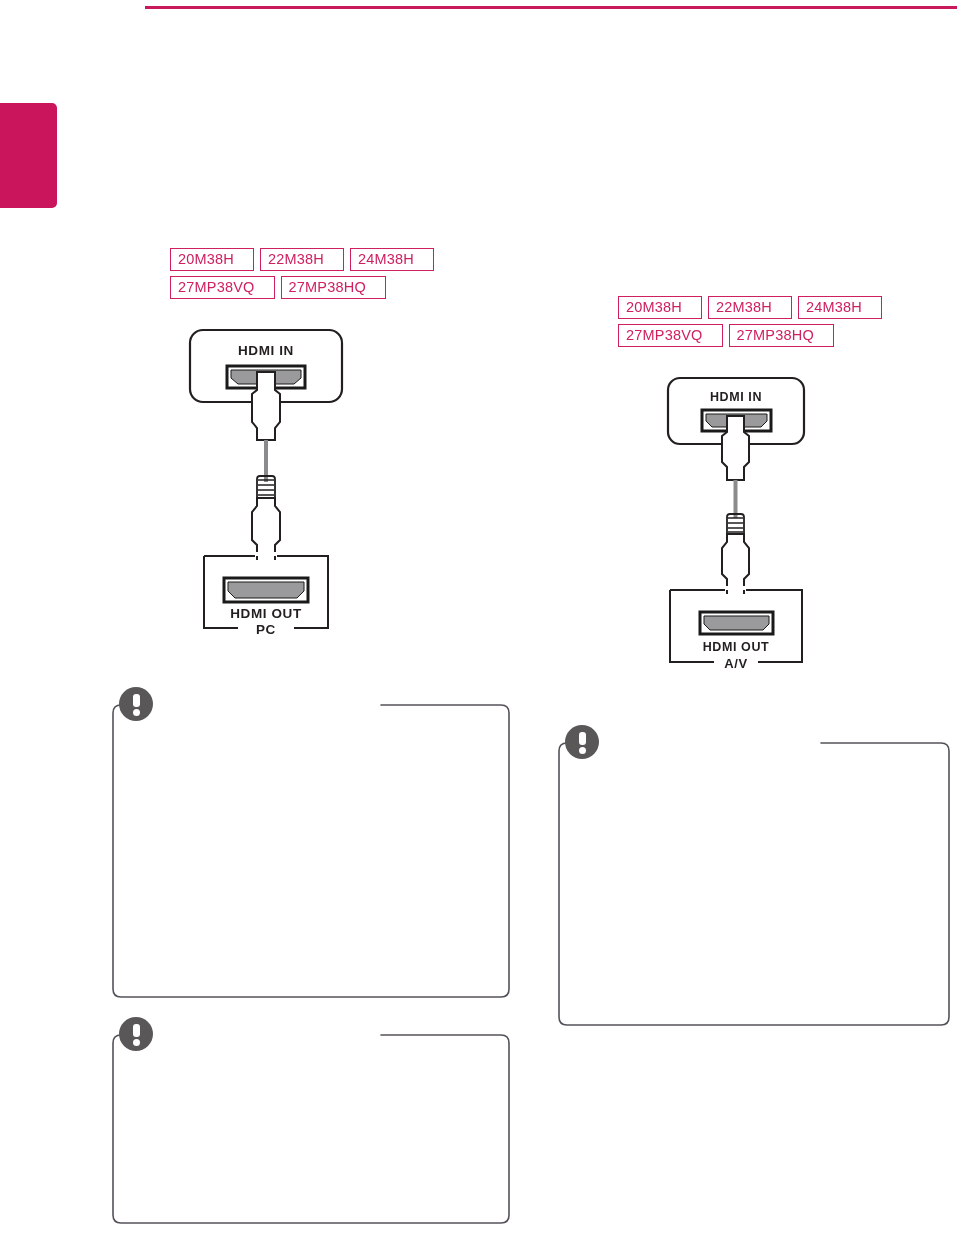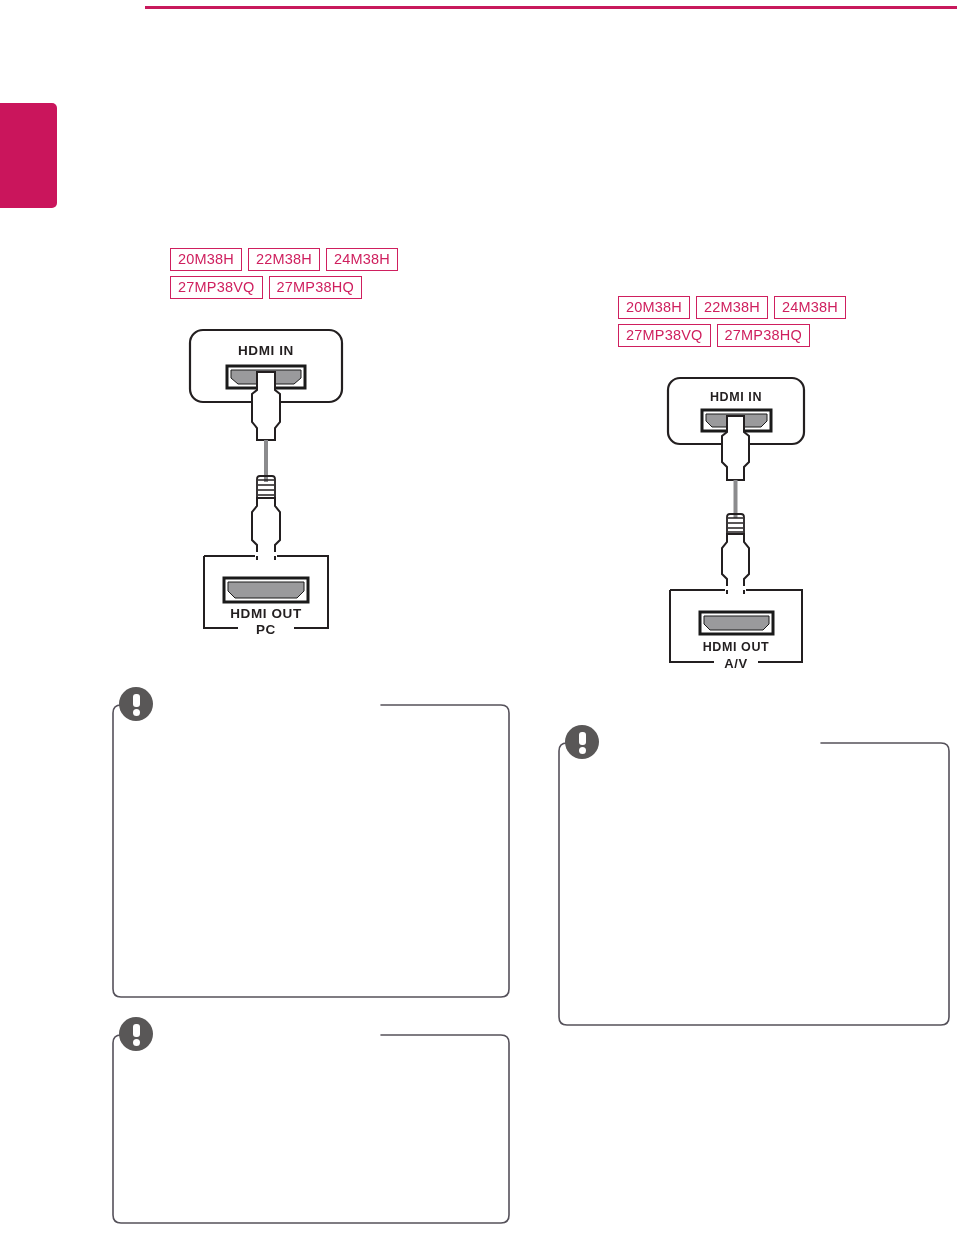--- a/index.html
+++ b/index.html
@@ -58,21 +58,21 @@
     display: flex;
     flex-direction: row;
     gap: 6px;
   }
   .badge {
     border: 1.4px solid #cf1f5e;
     color: #cf1f5e;
     font-size: 14.5px;
     font-weight: 500;
     letter-spacing: 0.2px;
-    padding: 2px 7px 3px 7px;
+    padding: 2px 19px 3px 7px;
     line-height: 16px;
     white-space: nowrap;
     font-family: "Liberation Sans", sans-serif;
   }
 
   #badges-left  { left: 170px; top: 248px; }
   #badges-right { left: 618px; top: 296px; }
 
   
   .diagram {

